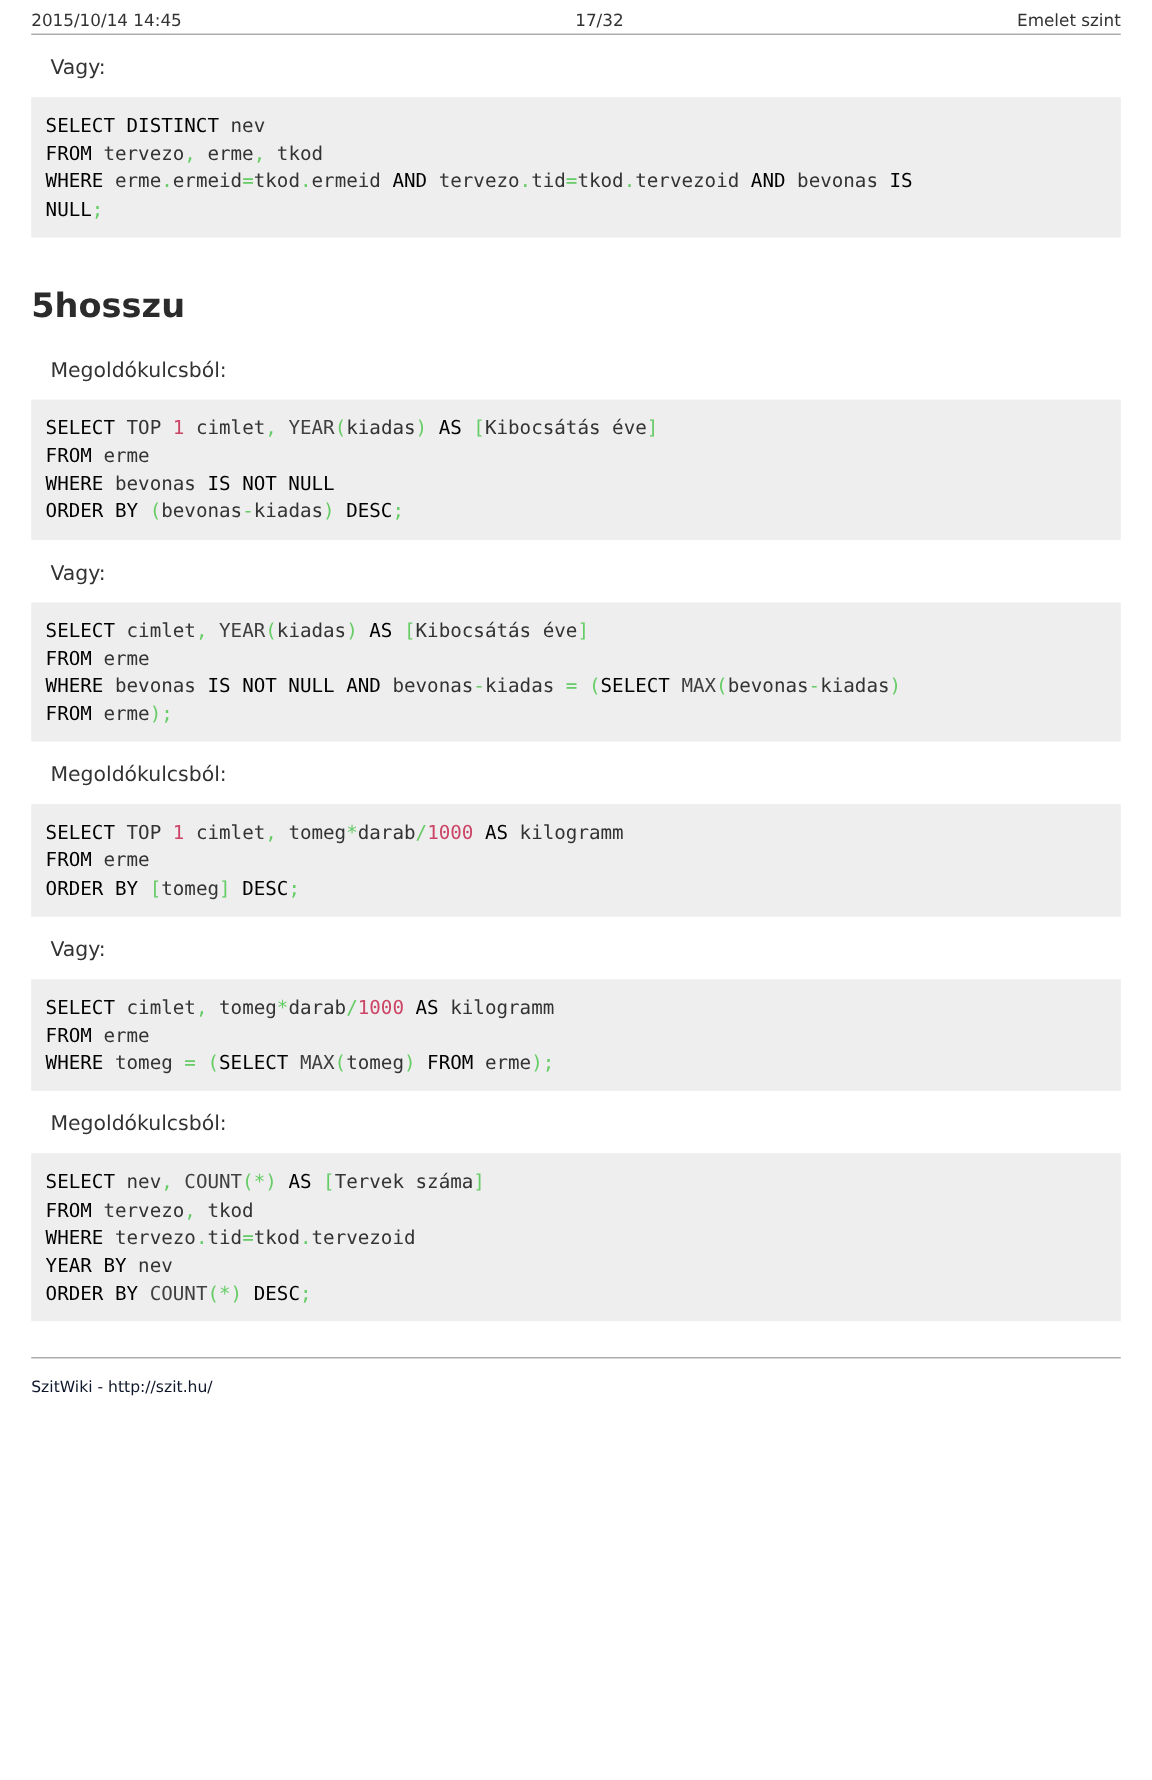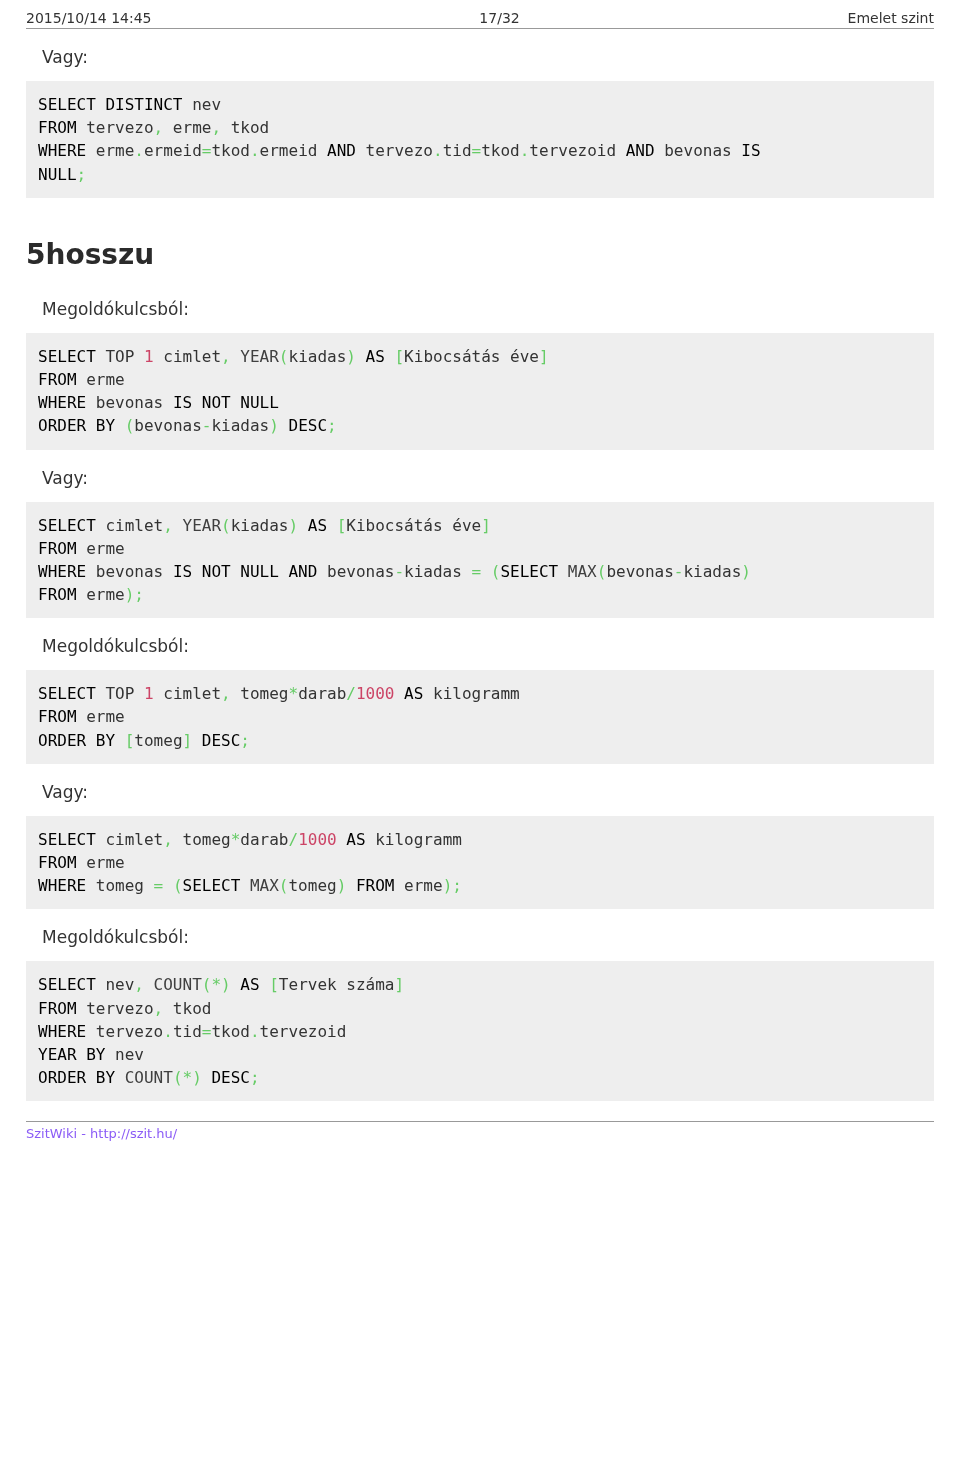--- a/index.html
+++ b/index.html
@@ -44,25 +44,25 @@
     white-space: pre;
     color: #333;
   }
   .kw0 { color: #000000; }
   .kw3 { color: #404040; }
   .nm  { color: #cc4466; }
   .br0 { color: #66cc66; }
   .sym { color: #66cc66; }
   .footer-line {
     position: relative;
-    margin-top: 20px;
+    margin-top: 30px;
     border-top: 1px solid #999;
-    padding-top: 4px;
+    padding-top: 17px;
     font-size: 13px;
-    color: #8b5cf6;
+    color: #0f172a;
   }
 </style>
 </head>
 <body>
 
 <div class="page">
 
   <div class="hdr-line">
     <span>2015/10/14 14:45</span>
     <span>17/32</span>

